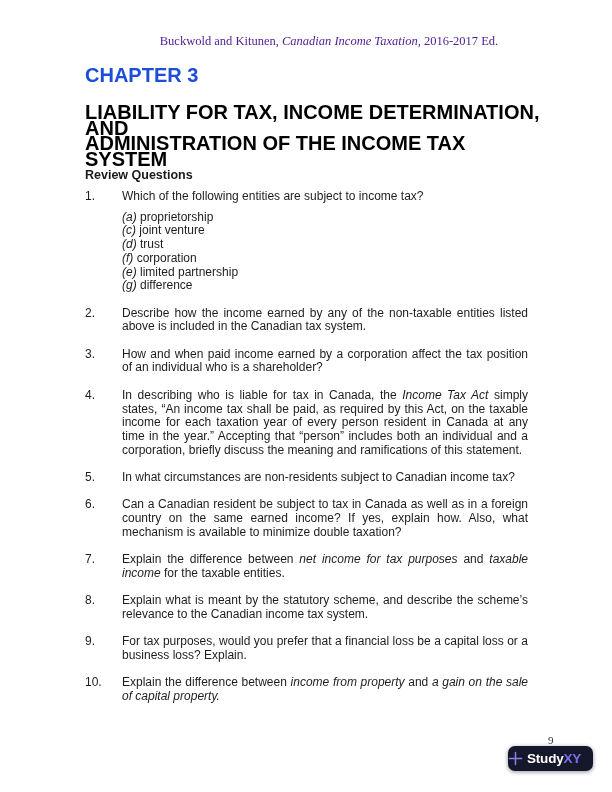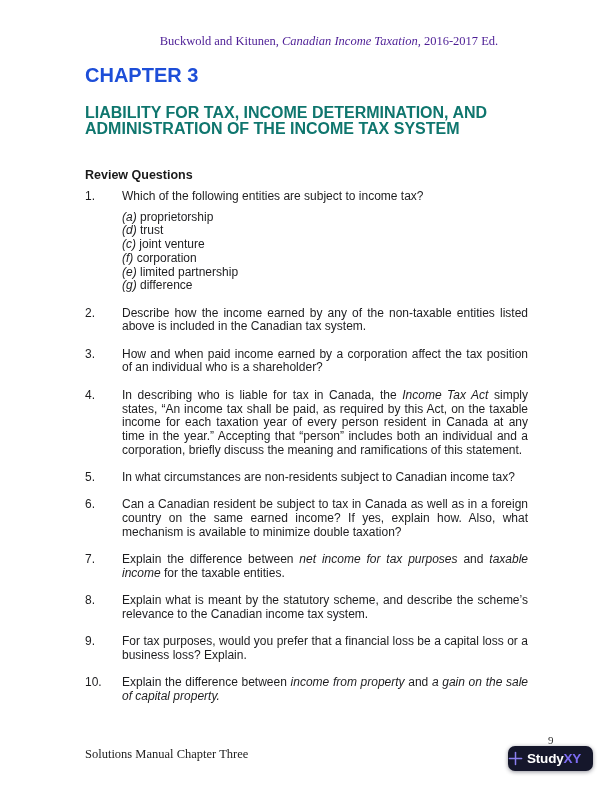--- a/index.html
+++ b/index.html
@@ -32,22 +32,22 @@
   .chapter-label {
     position: absolute;
     top: 68px; left: 85px;
     font-size: 20px; font-weight: bold;
     color: #1d4ed8;
     line-height: 15.5px;
   }
   .chapter-title {
     position: absolute;
     top: 105px; left: 85px; width: 460px;
-    font-size: 16px; font-weight: bold;
-    color: #0f766e;
+    font-size: 20px; font-weight: bold;
+    color: #000000;
     line-height: 15.5px;
   }
   .chapter-title .tline { display: block; }
 
   .section-heading {
     position: absolute;
     top: 168px; left: 85px;
     font-size: 12.5px; font-weight: bold;
     color: #1a1a1a;
   }
@@ -129,22 +129,22 @@
     <span class="tline">ADMINISTRATION OF THE INCOME TAX SYSTEM</span>
   </div>
 
   <div class="section-heading">Review Questions</div>
 
   <div class="questions">
       <div class="question">
         <span class="qnum">1.</span>
         <div class="qbody"><span>Which of the following entities are subject to income tax?</span><div class="sublist">
             <div class="subitem"><em>(a)</em><span> proprietorship</span></div>
+            <div class="subitem"><em>(c)</em><span> joint venture</span></div>
             <div class="subitem"><em>(d)</em><span> trust</span></div>
-            <div class="subitem"><em>(c)</em><span> joint venture</span></div>
             <div class="subitem"><em>(f)</em><span> corporation</span></div>
             <div class="subitem"><em>(e)</em><span> limited partnership</span></div>
             <div class="subitem"><em>(g)</em><span> difference</span></div>
           </div></div>
       </div>
       <div class="question">
         <span class="qnum">2.</span>
         <div class="qbody"><span>Describe how the income earned by any of the non-taxable entities listed above is included in the Canadian tax system.</span></div>
       </div>
       <div class="question">
@@ -174,21 +174,20 @@
       <div class="question">
         <span class="qnum">9.</span>
         <div class="qbody"><span>For tax purposes, would you prefer that a financial loss be a capital loss or a business loss? Explain.</span></div>
       </div>
       <div class="question">
         <span class="qnum">10.</span>
         <div class="qbody"><span>Explain the difference between </span><em>income from property</em><span> and </span><em>a gain on the sale of capital property.</em></div>
       </div>
     </div>
 
-  <div class="footer-left">Solutions Manual Chapter Three</div>
 
   <div class="page-number">9</div>
 
   <div class="badge" style="background-color: rgb(21, 23, 43);">
     <svg class="plus-icon" viewBox="0 0 16 16">
       <line x1="8" y1="1.5" x2="8" y2="14.5" stroke-width="1.6" stroke-linecap="round" stroke="#8b7ff0"></line>
       <line x1="1.5" y1="8" x2="14.5" y2="8" stroke-width="1.6" stroke-linecap="round" stroke="#8b7ff0"></line>
     </svg>
     <span class="badge-text"><span>Study</span><span style="color: rgb(125, 108, 242);">XY</span></span>
   </div>

